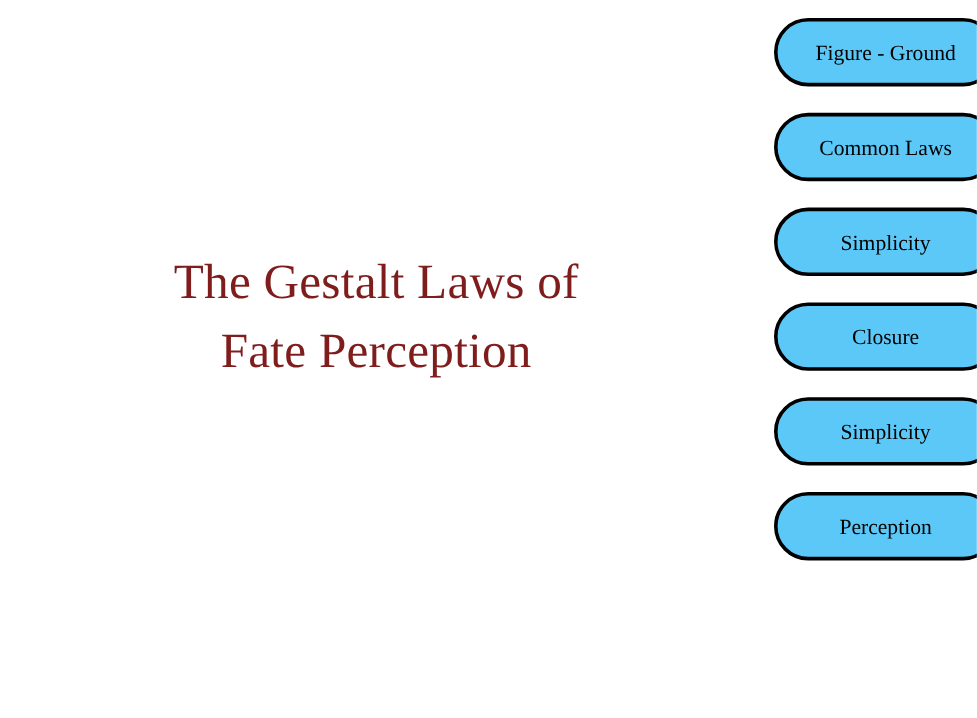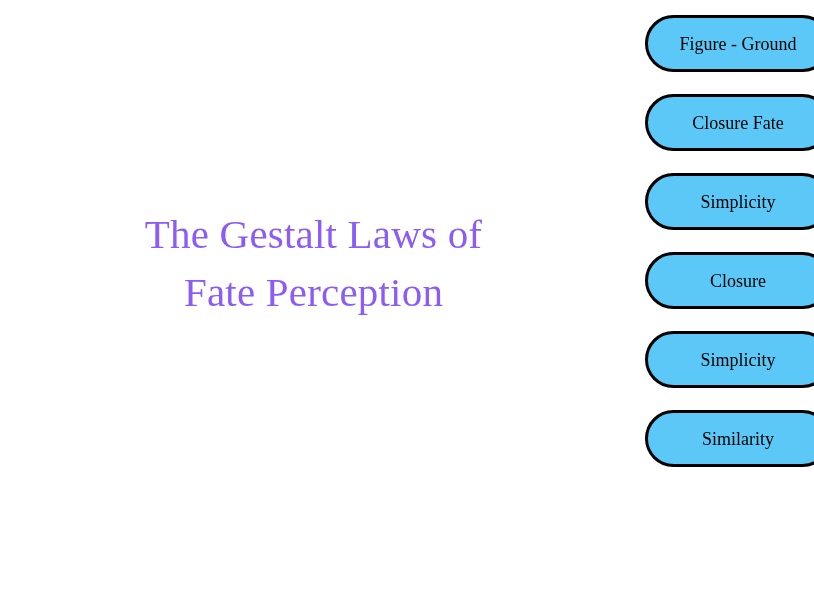--- a/index.html
+++ b/index.html
@@ -29,21 +29,21 @@
     position: absolute;
     left: 40px;
     top: 205px;
     width: 547px;
     text-align: center;
   }
   #title-block .title-line {
     font-family: "Liberation Serif", "DejaVu Serif", serif;
     font-size: 41px;
     line-height: 58px;
-    color: #8b5cf6;
+    color: #7f1d1d;
     font-weight: normal;
     letter-spacing: 0.2px;
     white-space: nowrap;
   }
 
   
   #laws-list {
     position: absolute;
     left: 645px;
     top: 15px;
@@ -86,34 +86,34 @@
   </div>
 
   <div id="laws-list">
 
     <div class="law-pill">
       <span class="law-label">Figure - Ground</span>
     </div>
 
 
     <div class="law-pill">
-      <span class="law-label">Closure Fate</span>
+      <span class="law-label">Common Laws</span>
     </div>
 
     <div class="law-pill">
       <span class="law-label">Simplicity</span>
     </div>
 
     <div class="law-pill">
       <span class="law-label">Closure</span>
     </div>
 
     <div class="law-pill">
       <span class="law-label">Simplicity</span>
     </div>
 
     <div class="law-pill">
-      <span class="law-label">Similarity</span>
+      <span class="law-label">Perception</span>
     </div>
 
   </div>
 
 </div>
 
 </body></html>

